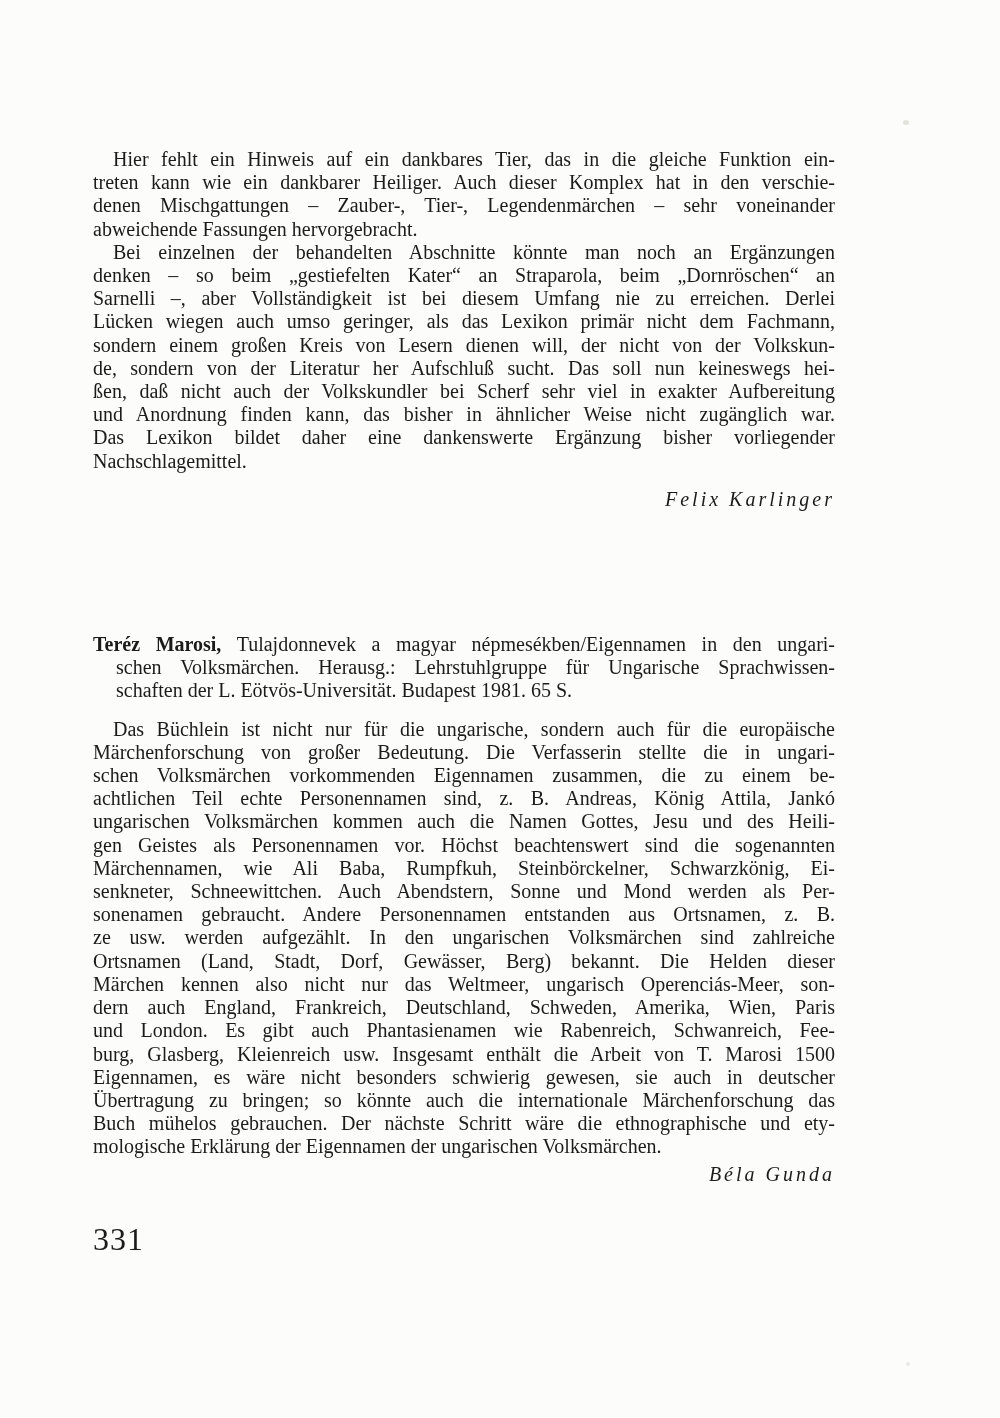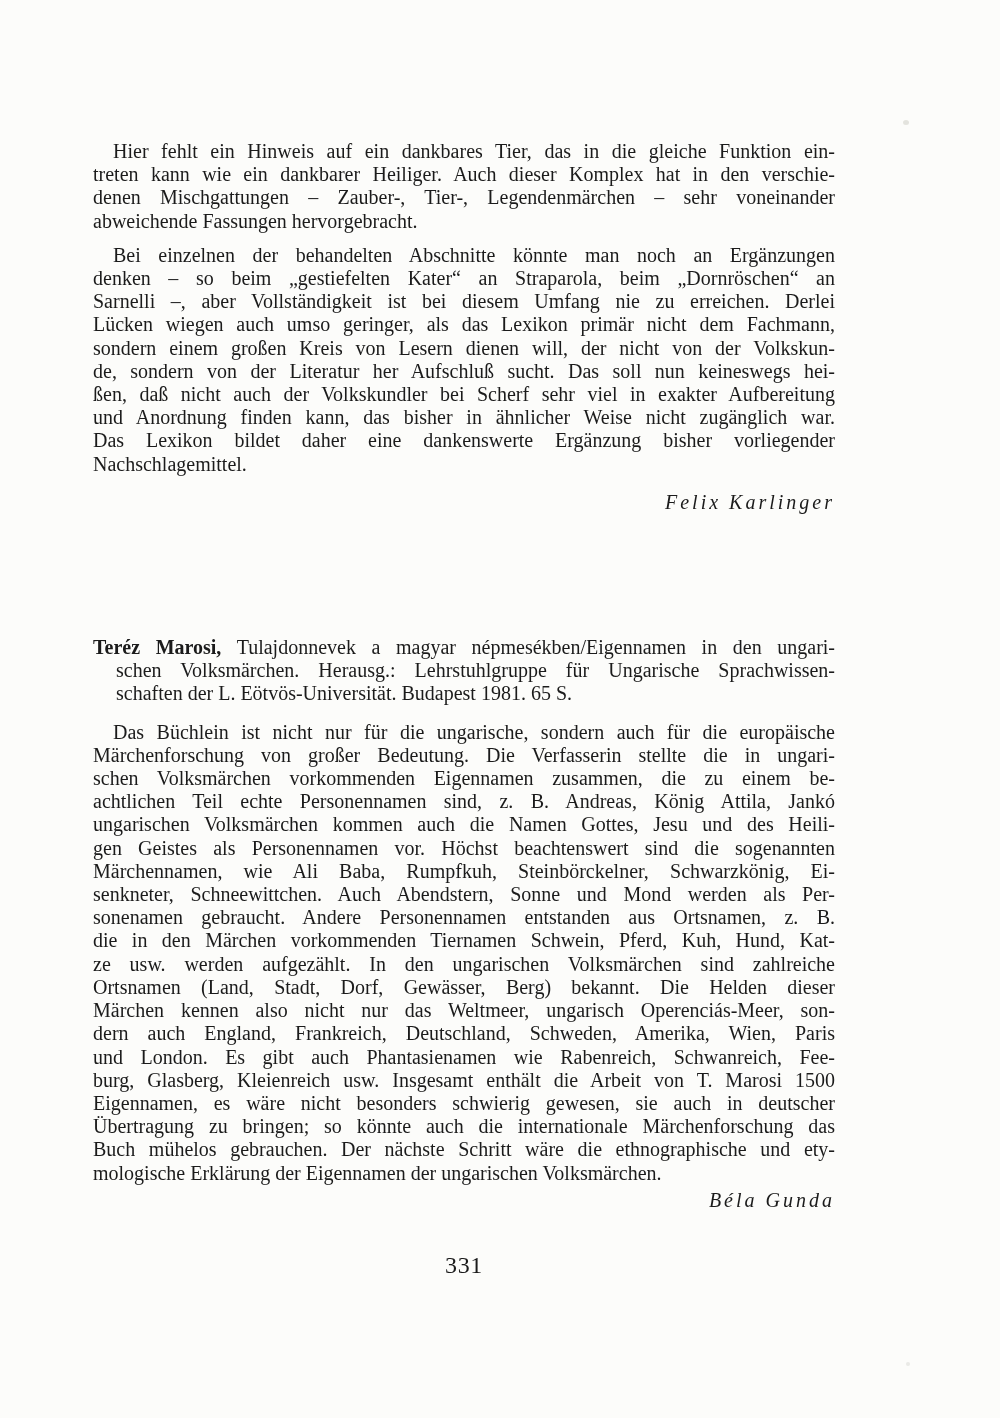--- a/index.html
+++ b/index.html
@@ -8,49 +8,49 @@
     height: 1418px;
     background: #fcfcfa;
     position: relative;
     font-family: "Liberation Serif", "DejaVu Serif", serif;
     color: #1b1b1b;
     overflow: hidden;
   }
   .text-col {
     position: absolute;
     left: 93px;
-    top: 140px;
+    top: 148px;
     width: 742px;
     font-size: 20px;
     line-height: 23.2px;
   }
   .line {
     text-align: justify;
     text-align-last: justify;
   }
   .line.line-last {
     text-align-last: left;
   }
   .para > .line:first-child { text-indent: 20px; }
-  .para-2 { margin-top: 11px; }
+  .para-2 { }
   .sig {
     text-align: right;
     letter-spacing: 0.15em;
     font-style: italic;
   }
   .sig-karlinger { margin-top: 15px; }
   .biblio { margin-top: 122px; }
   .biblio-first { font-weight: normal; }
   .biblio-first .author { font-weight: bold; }
   .biblio-cont .line { padding-left: 23px; }
   .review-para { margin-top: 15px; }
   .sig-gunda { margin-top: 4px; }
   .page-num {
-    text-align: center;
-    font-size: 24px;
+    text-align: left;
+    font-size: 32px;
     letter-spacing: 0.03em;
     margin-top: 42px;
   }
   .speck {
     position: absolute;
     background: #d8d8d2;
     border-radius: 50%;
   }
   .speck-top { left: 903px; top: 120px; width: 6px; height: 5px; opacity: 0.7; }
   .speck-bottom { left: 906px; top: 1362px; width: 4px; height: 4px; opacity: 0.5; }
@@ -96,21 +96,20 @@
   <div class="para review-para">
       <div class="line">Das Büchlein ist nicht nur für die ungarische, sondern auch für die europäische</div>
       <div class="line">Märchenforschung von großer Bedeutung. Die Verfasserin stellte die in ungari-</div>
       <div class="line">schen Volksmärchen vorkommenden Eigennamen zusammen, die zu einem be-</div>
       <div class="line">achtlichen Teil echte Personennamen sind, z. B. Andreas, König Attila, Jankó</div>
       <div class="line">ungarischen Volksmärchen kommen auch die Namen Gottes, Jesu und des Heili-</div>
       <div class="line">gen Geistes als Personennamen vor. Höchst beachtenswert sind die sogenannten</div>
       <div class="line">Märchennamen, wie Ali Baba, Rumpfkuh, Steinbörckelner, Schwarzkönig, Ei-</div>
       <div class="line">senkneter, Schneewittchen. Auch Abendstern, Sonne und Mond werden als Per-</div>
       <div class="line">sonenamen gebraucht. Andere Personennamen entstanden aus Ortsnamen, z. B.</div>
-      <div class="line">die in den Märchen vorkommenden Tiernamen Schwein, Pferd, Kuh, Hund, Kat-</div>
       <div class="line">ze usw. werden aufgezählt. In den ungarischen Volksmärchen sind zahlreiche</div>
       <div class="line">Ortsnamen (Land, Stadt, Dorf, Gewässer, Berg) bekannt. Die Helden dieser</div>
       <div class="line">Märchen kennen also nicht nur das Weltmeer, ungarisch Operenciás-Meer, son-</div>
       <div class="line">dern auch England, Frankreich, Deutschland, Schweden, Amerika, Wien, Paris</div>
       <div class="line">und London. Es gibt auch Phantasienamen wie Rabenreich, Schwanreich, Fee-</div>
       <div class="line">burg, Glasberg, Kleienreich usw. Insgesamt enthält die Arbeit von T. Marosi 1500</div>
       <div class="line">Eigennamen, es wäre nicht besonders schwierig gewesen, sie auch in deutscher</div>
       <div class="line">Übertragung zu bringen; so könnte auch die internationale Märchenforschung das</div>
       <div class="line">Buch mühelos gebrauchen. Der nächste Schritt wäre die ethnographische und ety-</div>
       <div class="line line-last">mologische Erklärung der Eigennamen der ungarischen Volksmärchen.</div>

